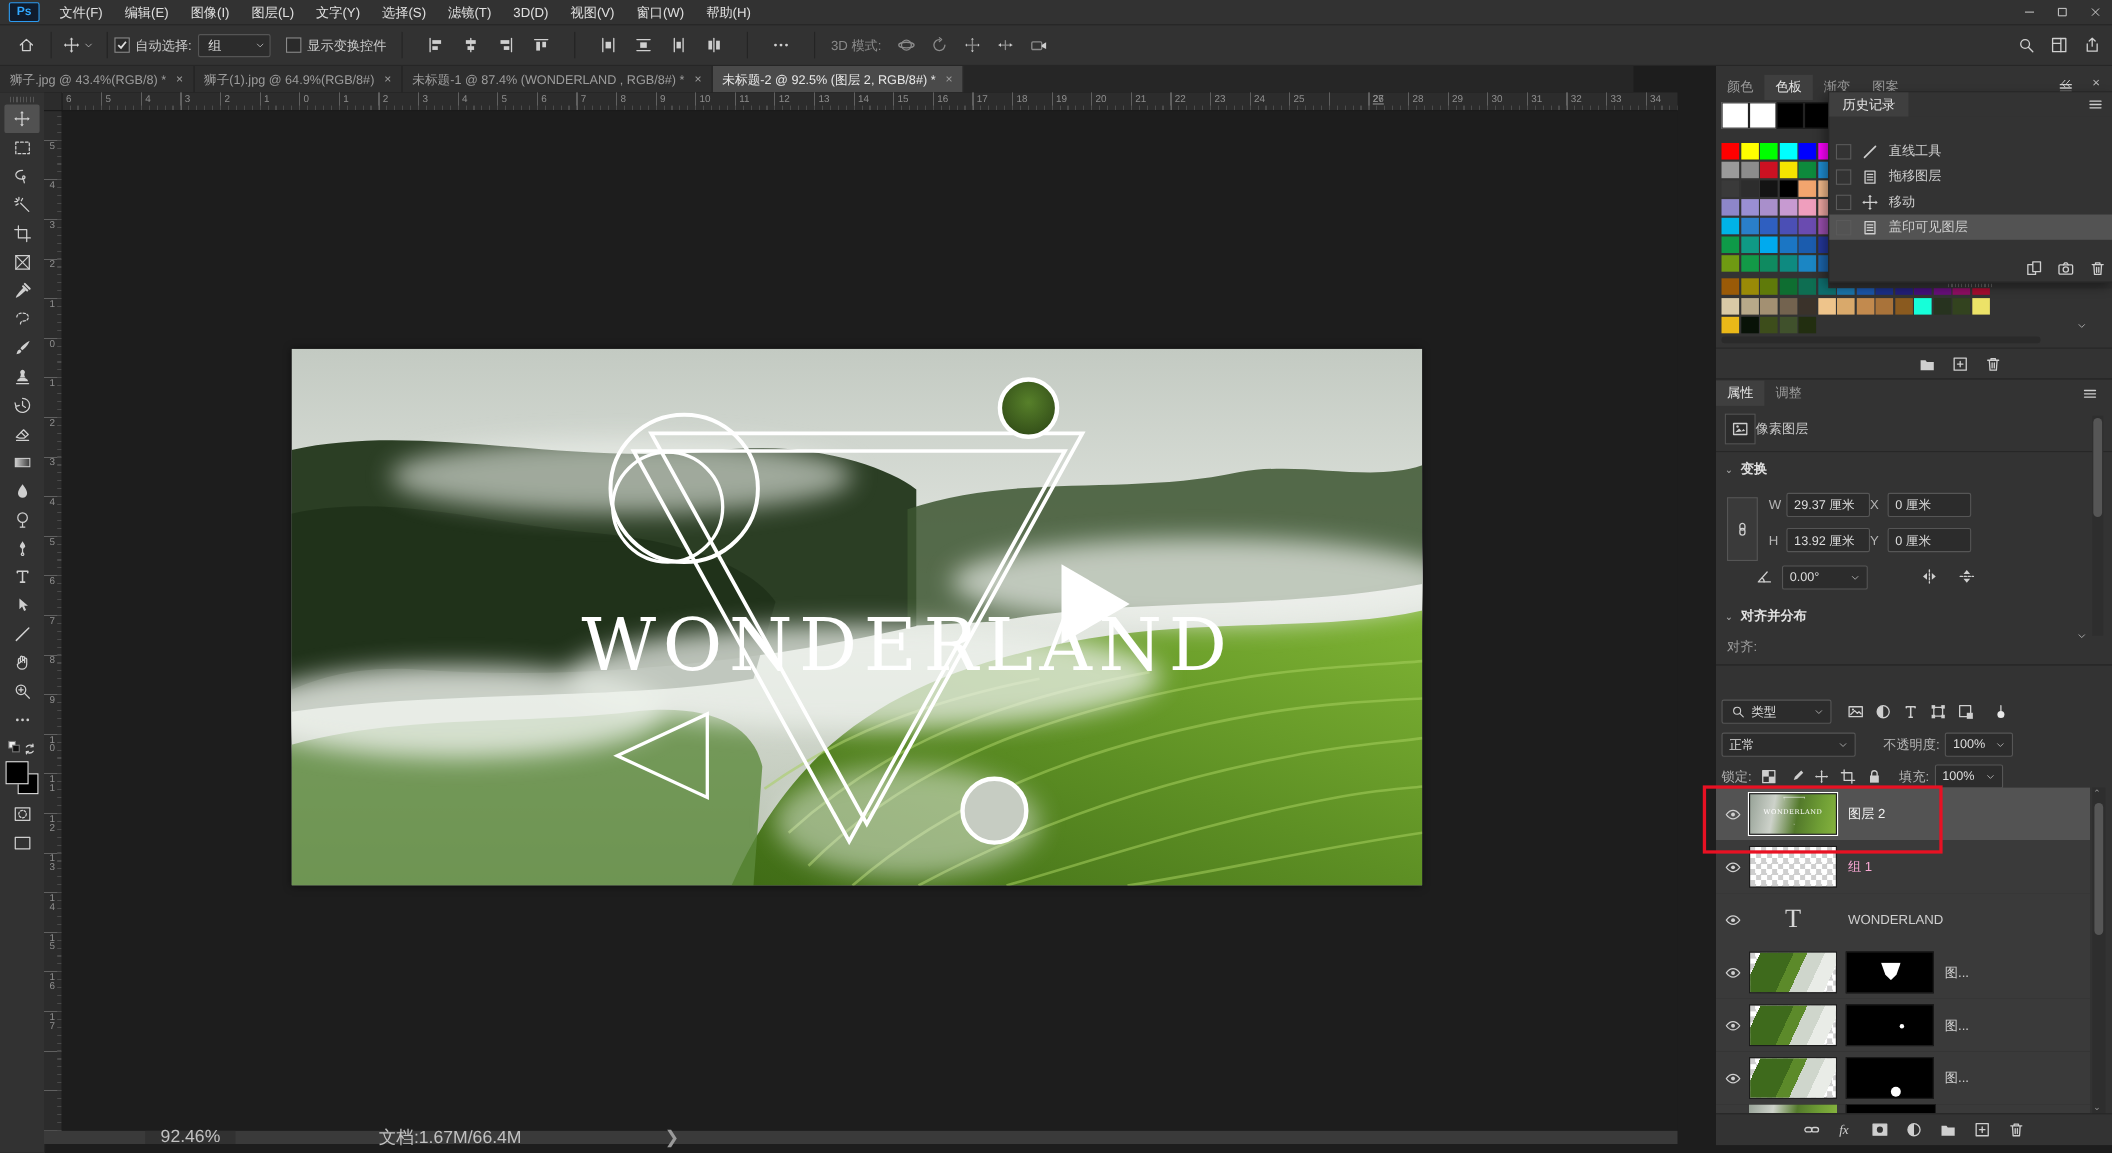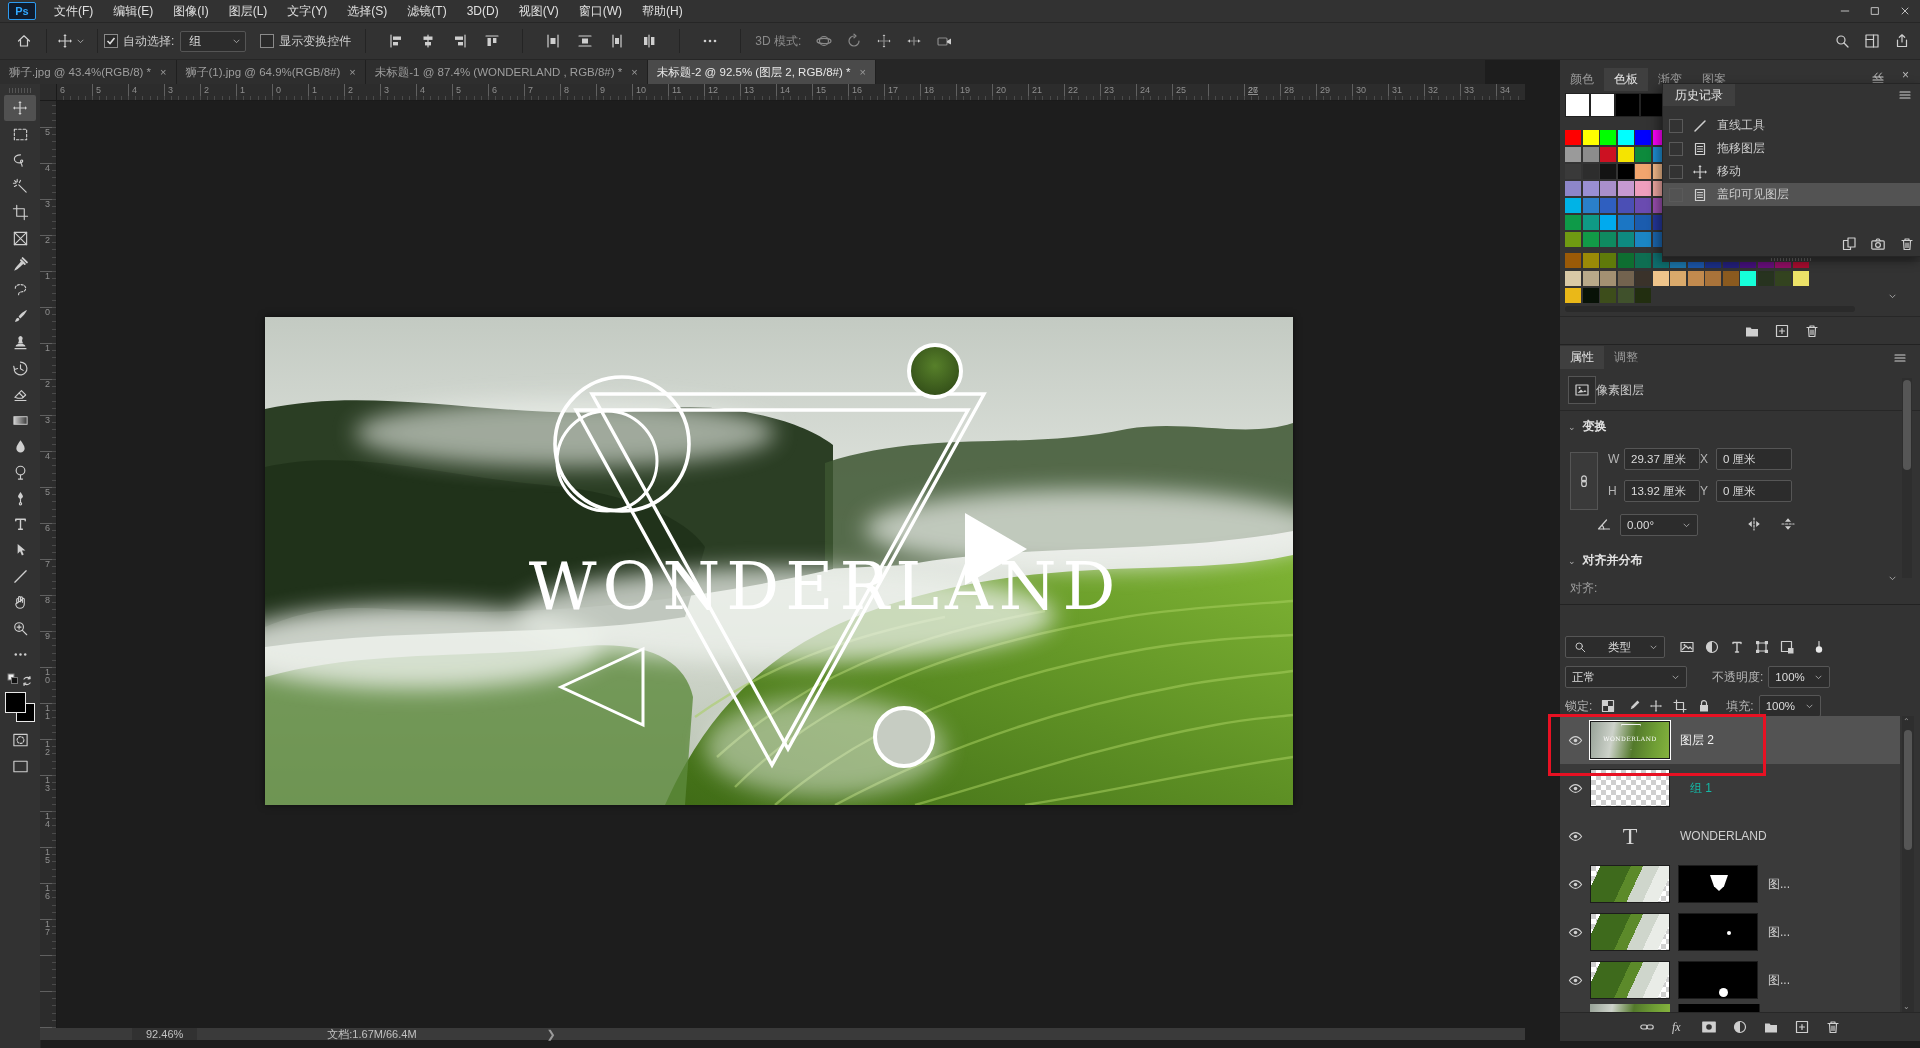--- a/index.html
+++ b/index.html
@@ -31,21 +31,21 @@
      background-image:repeating-linear-gradient(90deg,#4a4a4a 0 1px,transparent 1px 7.2px),repeating-linear-gradient(90deg,#606060 0 1px,transparent 1px 36px);
      background-size:100% 4px,100% 16px;background-position:left bottom,left top;background-repeat:repeat-x;}
   #vruler{left:40px;top:100px;width:16px;height:928px;background:#2c2c2c;border-right:1px solid #1a1a1a;overflow:hidden;z-index:5;
      background-image:repeating-linear-gradient(0deg,#4a4a4a 0 1px,transparent 1px 7.2px),repeating-linear-gradient(0deg,#606060 0 1px,transparent 1px 36px);
      background-size:4px 100%,16px 100%;background-position:right top,left top;background-repeat:repeat-y;}
   #ruler-corner{left:40px;top:84px;width:16px;height:16px;background:#2c2c2c;border-right:1px solid #1a1a1a;border-bottom:1px solid #1a1a1a;z-index:6;}
   .hnum{position:absolute;top:1px;font-size:9px;color:#8f8f8f;}
   .vnum{position:absolute;left:0;width:15px;text-align:center;font-size:9px;line-height:8px;color:#8f8f8f;white-space:pre-line;}
   #canvas-wrap{left:265px;top:317px;width:1028px;height:488px;box-shadow:0 0 7px rgba(0,0,0,.55);z-index:4;}
   
-  #statusbar{left:40px;top:1028px;width:1485px;height:12px;background:#3a3a3a;z-index:6;display:flex;align-items:center;font-size:11px;color:#c2c2c2;}
+  #statusbar{left:40px;top:1028px;width:1485px;height:12px;background:#3a3a3a;z-index:6;display:flex;align-items:center;font-size:16px;color:#c2c2c2;}
   
   #rightcol{left:1560px;top:60px;width:360px;height:980px;background:#333;z-index:21;}
   .ptab{height:23px;display:inline-flex;align-items:center;padding:0 10px;font-size:12px;color:#9b9b9b;}
   .ptab.active{background:#3f3f3f;color:#e6e6e6;}
   .swatch{position:absolute;width:16px;height:15px;}
   .panel-field{background:#2c2c2c;border:1px solid #565656;border-radius:2px;color:#ddd;display:flex;align-items:center;padding:0 6px;font-size:11.5px;}
   #history-panel{position:absolute;left:102px;top:23px;width:258px;height:172px;background:#333;border:1px solid #252525;box-shadow:-4px 4px 10px rgba(0,0,0,.4);z-index:5;}
   .hist-row{display:flex;align-items:center;height:23px;padding-left:6px;}
   .hist-row.selected{background:#535353;}
   .hist-src{width:12px;height:12px;border:1px solid #5a5a5a;margin-right:8px;}
@@ -701,21 +701,21 @@
     </div>
     <div id="history-panel">
       <div style="height: 22px; display: flex; align-items: center; background: rgb(51, 51, 51);">
         <span style="background: rgb(63, 63, 63); color: rgb(230, 230, 230); height: 22px; display: inline-flex; align-items: center; padding: 0px 12px; font-size: 12px;">历史记录</span>
         <span style="display: inline-flex; align-items: center; justify-content: center; margin-left: auto; margin-right: 8px;">
           <svg width="16" height="16" viewBox="0 0 16 16" fill="none" stroke="#cfcfcf" stroke-width="1.2" stroke-linecap="round" stroke-linejoin="round" xmlns="http://www.w3.org/2000/svg">
             <path d="M3 5h10M3 8h10M3 11h10"></path>
           </svg>
         </span>
       </div>
-      <div style="margin-top: 8px;">
+      <div style="margin-top: 20px;">
         <div class="hist-row">
           <span class="hist-src"></span>
           <span style="display: inline-flex; align-items: center; justify-content: center; width: 18px; margin-right: 8px;">
             <svg width="16" height="16" viewBox="0 0 16 16" fill="none" stroke="#cfcfcf" stroke-width="1.2" stroke-linecap="round" stroke-linejoin="round" xmlns="http://www.w3.org/2000/svg">
               <path d="M3 13 13 3" stroke-width="1.5"></path>
             </svg>
           </span>
           <span>直线工具</span>
         </div>
         <div class="hist-row">
@@ -857,21 +857,21 @@
     </div>
     <span style="position: absolute; left: 10px; top: 520px; color: rgb(158, 158, 158);">对齐:</span>
     <div style="position: absolute; left: 328px; top: 512px;"><span style="display: inline-flex; align-items: center; justify-content: center;">
         <svg width="9" height="9" viewBox="0 0 16 16" fill="none" stroke="#cfcfcf" stroke-width="1.2" stroke-linecap="round" stroke-linejoin="round" xmlns="http://www.w3.org/2000/svg">
           <path d="M3.5 5.5 8 10l4.5-4.5"></path>
         </svg>
       </span></div>
     <div style="position: absolute; left: 0px; top: 544px; width: 360px; height: 1px; background: rgb(34, 34, 34);"></div>
     <div style="position: absolute; left: 5px; top: 576px; width: 350px; height: 22px; display: flex; align-items: center;">
       <div class="panel-field" style="width: 86px; justify-content: space-between; height: 20px;">
-        <span style="display: flex; align-items: center; gap: 20px;">
+        <span style="display: flex; align-items: center; gap: 4px;">
           <span style="display: inline-flex; align-items: center; justify-content: center; transform: scale(0.8);">
             <svg width="16" height="16" viewBox="0 0 16 16" fill="none" stroke="#cfcfcf" stroke-width="1.2" stroke-linecap="round" stroke-linejoin="round" xmlns="http://www.w3.org/2000/svg">
               <circle cx="7" cy="7" r="4"></circle>
               <path d="M10 10l4 4"></path>
             </svg>
           </span>
           <span>类型</span>
         </span>
         <span style="display: inline-flex; align-items: center; justify-content: center;">
           <svg width="9" height="9" viewBox="0 0 16 16" fill="none" stroke="#cfcfcf" stroke-width="1.2" stroke-linecap="round" stroke-linejoin="round" xmlns="http://www.w3.org/2000/svg">
@@ -1001,21 +1001,21 @@
     <div class="layer-row" style="top: 704px;">
       <div class="eye-cell">
         <span style="display: inline-flex; align-items: center; justify-content: center;">
           <svg width="15" height="15" viewBox="0 0 16 16" fill="none" stroke="#cfcfcf" stroke-width="1.2" stroke-linecap="round" stroke-linejoin="round" xmlns="http://www.w3.org/2000/svg">
             <path d="M1.5 8C3.6 5.1 6 3.9 8 3.9S12.4 5.1 14.5 8C12.4 10.9 10 12.1 8 12.1S3.6 10.9 1.5 8z"></path>
             <circle cx="8" cy="8" r="1.9" fill="#cfcfcf" stroke="none"></circle>
           </svg>
         </span>
       </div>
       <div class="thumb checker"></div>
-      <span style="margin-left: 20px; color: #14b8a6;">组 1</span>
+      <span style="margin-left: 10px; color: #f9a8d4;">组 1</span>
     </div>
     <div class="layer-row" style="top: 752px;">
       <div class="eye-cell">
         <span style="display: inline-flex; align-items: center; justify-content: center;">
           <svg width="15" height="15" viewBox="0 0 16 16" fill="none" stroke="#cfcfcf" stroke-width="1.2" stroke-linecap="round" stroke-linejoin="round" xmlns="http://www.w3.org/2000/svg">
             <path d="M1.5 8C3.6 5.1 6 3.9 8 3.9S12.4 5.1 14.5 8C12.4 10.9 10 12.1 8 12.1S3.6 10.9 1.5 8z"></path>
             <circle cx="8" cy="8" r="1.9" fill="#cfcfcf" stroke="none"></circle>
           </svg>
         </span>
       </div>

